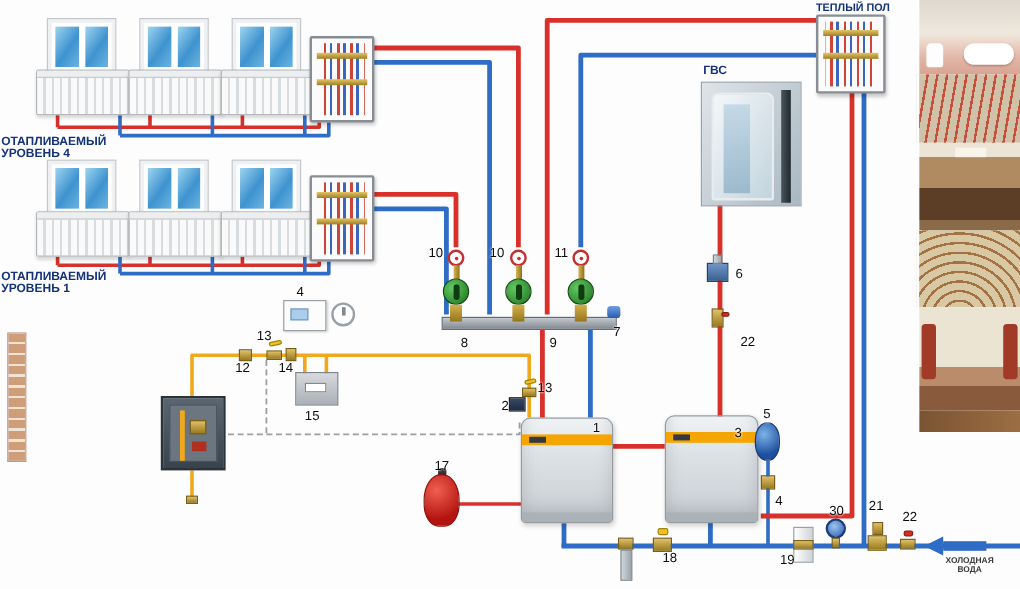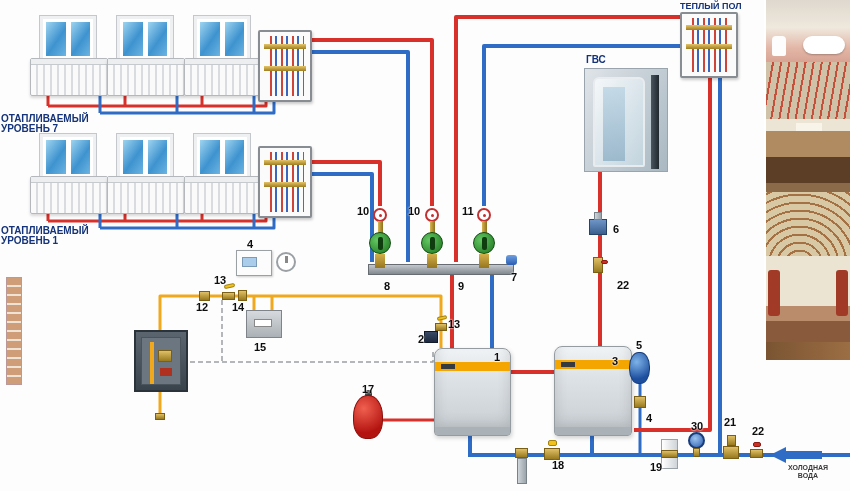--- a/index.html
+++ b/index.html
@@ -101,21 +101,21 @@
   .shower{position:absolute;left:584px;top:68px;width:84px;height:104px;z-index:4;
           background:linear-gradient(120deg,#dfe4e8,#a9b8c2);border:1px solid #9aa4ac;}
   .sh-cabin{position:absolute;left:8px;top:8px;width:52px;height:90px;background:linear-gradient(120deg,#f4f7f9,#c2d4de);
             border:2px solid #e8ecee;border-radius:6px 6px 2px 2px;}
   .sh-glass{position:absolute;left:8px;top:8px;width:22px;height:74px;background:linear-gradient(180deg,#bcd4e4,#8fb0c6);opacity:.8;}
   .sh-post{position:absolute;right:8px;top:6px;width:8px;height:94px;background:linear-gradient(90deg,#4a555e,#20282e);}
   
   .lvl-label{position:absolute;z-index:5;color:var(--labelNavy,#14337a);font-weight:bold;font-size:10px;line-height:10px;}
   .lvl-label span{display:block;}
   .sec-label{position:absolute;z-index:5;color:var(--labelNavy,#14337a);font-weight:bold;}
-  .marker{position:absolute;z-index:6;color:#0d0d0d;font-weight:bold;font-size:11px;line-height:11px;
+  .marker{position:absolute;z-index:6;color:#0d0d0d;font-weight:normal;font-size:11px;line-height:11px;
           text-shadow:0 0 2px #fff,0 0 2px #fff;}
   .arrow-rect{position:absolute;left:786px;top:451px;width:36px;height:8px;background:var(--return,#2e6cc6);z-index:3;}
   .arrow-tip{position:absolute;left:770px;top:447px;width:0;height:0;z-index:3;
              border-top:8px solid transparent;border-bottom:8px solid transparent;border-right:16px solid var(--return,#2e6cc6);}
   .cold-label{position:absolute;left:766px;top:464px;width:84px;text-align:center;z-index:5;
               color:#3a3a3a;font-weight:bold;font-size:7px;line-height:8px;}
   .cold-label span{display:block;}
 </style>
 </head>
 <body>
@@ -181,21 +181,21 @@
   <div class="window" style="left:194px;top:134px">
       <div class="pane"></div>
       <div class="pane"></div>
     </div>
   <div class="radiator" style="left:30px;top:176px"></div>
   <div class="radiator" style="left:107px;top:176px"></div>
   <div class="radiator" style="left:184px;top:176px"></div>
 
   <div class="lvl-label" style="left:1px;top:114px">
     <span>ОТАПЛИВАЕМЫЙ</span>
-      <span>УРОВЕНЬ 7</span>
+      <span>УРОВЕНЬ 4</span>
   </div>
   <div class="lvl-label" style="left:1px;top:226px">
     <span>ОТАПЛИВАЕМЫЙ</span>
       <span>УРОВЕНЬ 1</span>
   </div>
 
   <div class="cabinet" style="left:258px;top:30px;width:54px;height:72px">
     <div class="cab-pipes"></div>
     <div class="cab-bar" style="top:12px"></div>
     <div class="cab-bar" style="top:34px"></div>

